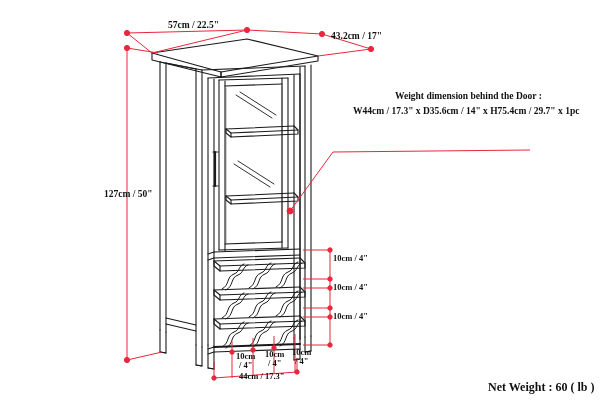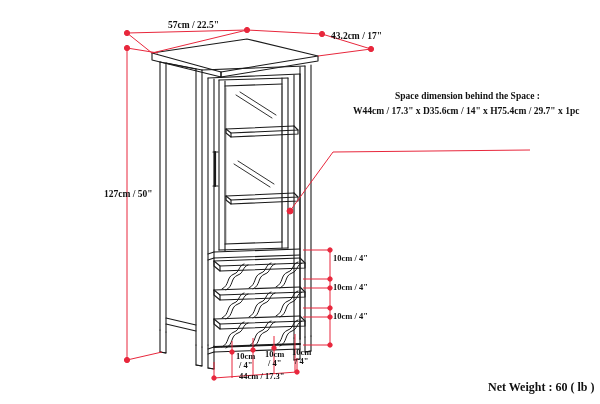--- a/index.html
+++ b/index.html
@@ -260,19 +260,19 @@
     <div>/ 4"</div>
   </div>
 
   <div class="lbl t10 two" style="left:292px;top:348px;">
     <div>10cm</div>
     <div>/ 4"</div>
   </div>
 
   <div class="lbl t10" style="left:239px;top:372px;">44cm / 17.3"</div>
 
-  <div class="lbl t11" style="left:395px;top:92px;">Space dimension behind the Space  :</div>
+  <div class="lbl t11" style="left:395px;top:92px;">Weight dimension behind the Door  :</div>
 
   <div class="lbl t11" style="left:353px;top:107px;">W44cm / 17.3" x D35.6cm / 14" x H75.4cm / 29.7" x 1pc</div>
 
   <div class="lbl t12" style="left:488px;top:381px;">Net Weight : 60 ( lb )</div>
 
 </div>
 
 </body></html>

